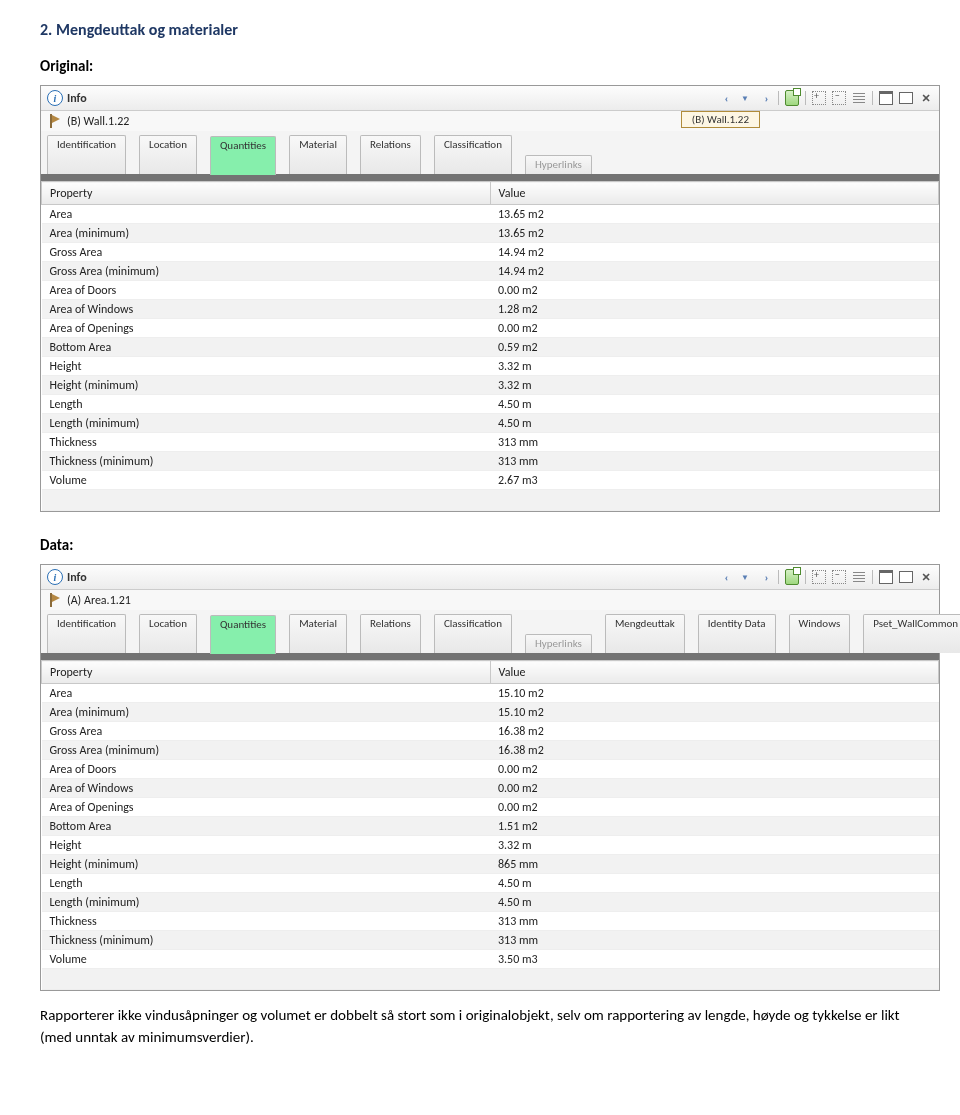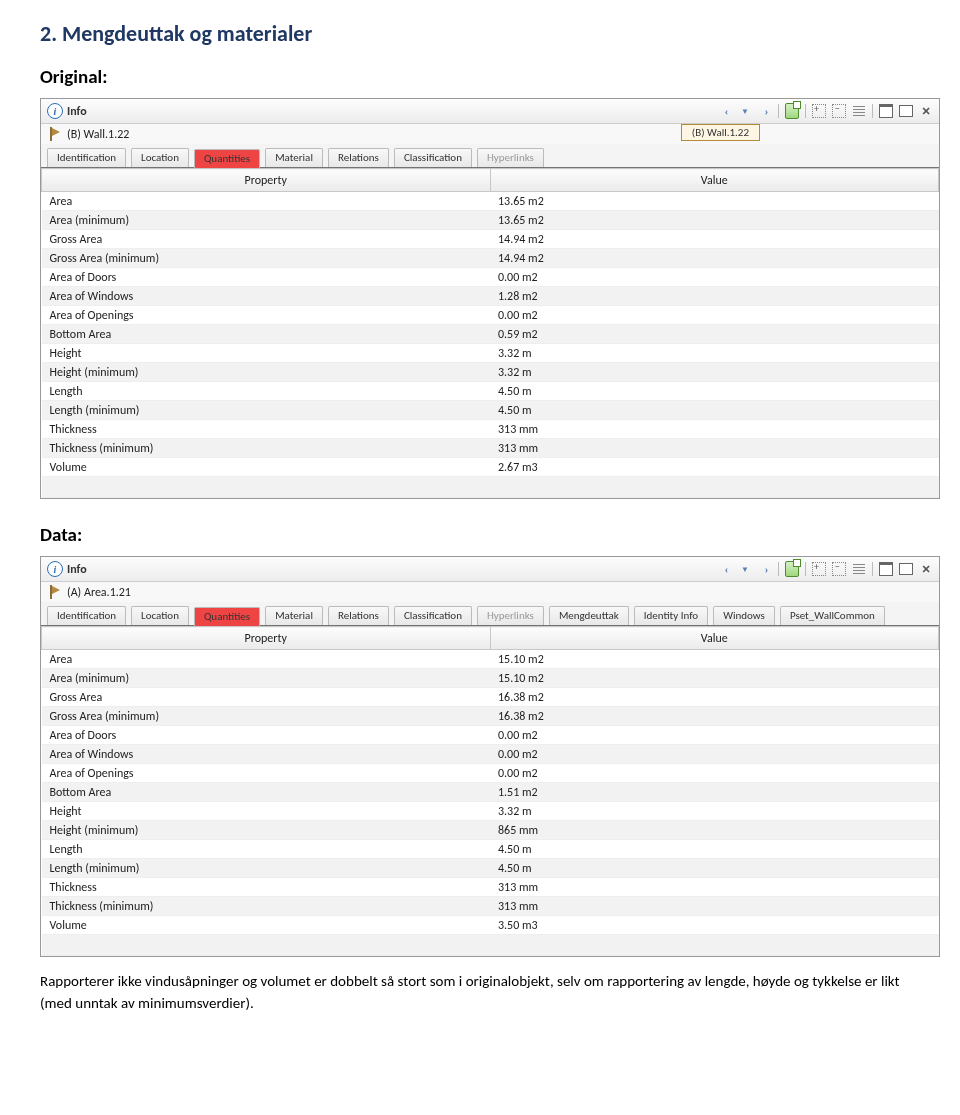--- a/index.html
+++ b/index.html
@@ -5,27 +5,27 @@
   body {
     margin: 0;
     padding: 20px 20px 20px 40px;
     font-family: Calibri, Arial, sans-serif;
     background: #fff;
     width: 960px;
     box-sizing: border-box;
   }
   h2 {
     color: #1f3864;
-    font-size: 22px;
+    font-size: 16px;
     margin: 0 0 18px 0;
     font-weight: bold;
   }
   .section-label {
     font-weight: bold;
-    font-size: 19px;
+    font-size: 15px;
     color: #000;
     margin: 2px 0 10px 0;
   }
   .panel {
     border: 1px solid #999;
     border-top: none;
     background: #f4f4f4;
     font-size: 12px;
     color: #222;
   }
@@ -151,52 +151,52 @@
     margin-top: 26px;
     border:1px solid #b08b3a;
     background:#fdf6e4;
     padding:1px 10px;
     font-size:11px;
     color:#333;
   }
   .panel-wrap { position:relative; }
   .tabs {
     display: flex;
-    gap: 4px;
+    gap: 12px;
     padding: 4px 6px 0 6px;
     background:#f4f4f4;
-    border-bottom:1px solid #737373;
+    border-bottom:7px solid #737373;
     flex-wrap: nowrap;
   }
   .tab {
     padding: 2px 9px 3px 9px;
     font-size: 11px;
     color: #333;
     border:1px solid #bbb;
     border-bottom:none;
     background: linear-gradient(#f8f8f8,#e8e8e8);
     margin-right: 1px;
     border-radius: 2px 2px 0 0;
     cursor:pointer;
     white-space:nowrap;
   }
   .tab.active {
-    background:#ef4444;
+    background:#86efac;
     position:relative;
     top:1px;
     font-weight:normal;
   }
-  .tab.disabled { color:#999; }
+  .tab.disabled { color:#999;margin-top:20px; }
   .table {
     width:100%;
     border-collapse: collapse;
     background:#fff;
   }
   .table th {
-    text-align:center;
+    text-align:left;
     font-weight:normal;
     background: linear-gradient(#fdfdfd,#eaeaea);
     border:1px solid #c8c8c8;
     padding:4px 8px;
     font-size:12px;
     color:#222;
   }
   .table td {
     padding:2px 8px;
     font-size:12px;
@@ -395,21 +395,21 @@
   </div>
   <div class="tabs" id="tabs2">
       <div class="tab">Identification</div>
       <div class="tab">Location</div>
       <div class="tab active">Quantities</div>
       <div class="tab">Material</div>
       <div class="tab">Relations</div>
       <div class="tab">Classification</div>
       <div class="tab disabled">Hyperlinks</div>
       <div class="tab">Mengdeuttak</div>
-      <div class="tab">Identity Info</div>
+      <div class="tab">Identity Data</div>
       <div class="tab">Windows</div>
       <div class="tab">Pset_WallCommon</div>
     </div>
   <table class="table">
     <thead>
       <tr>
         <th class="col-prop">Property</th>
         <th class="col-val">Value</th>
       </tr>
     </thead>

